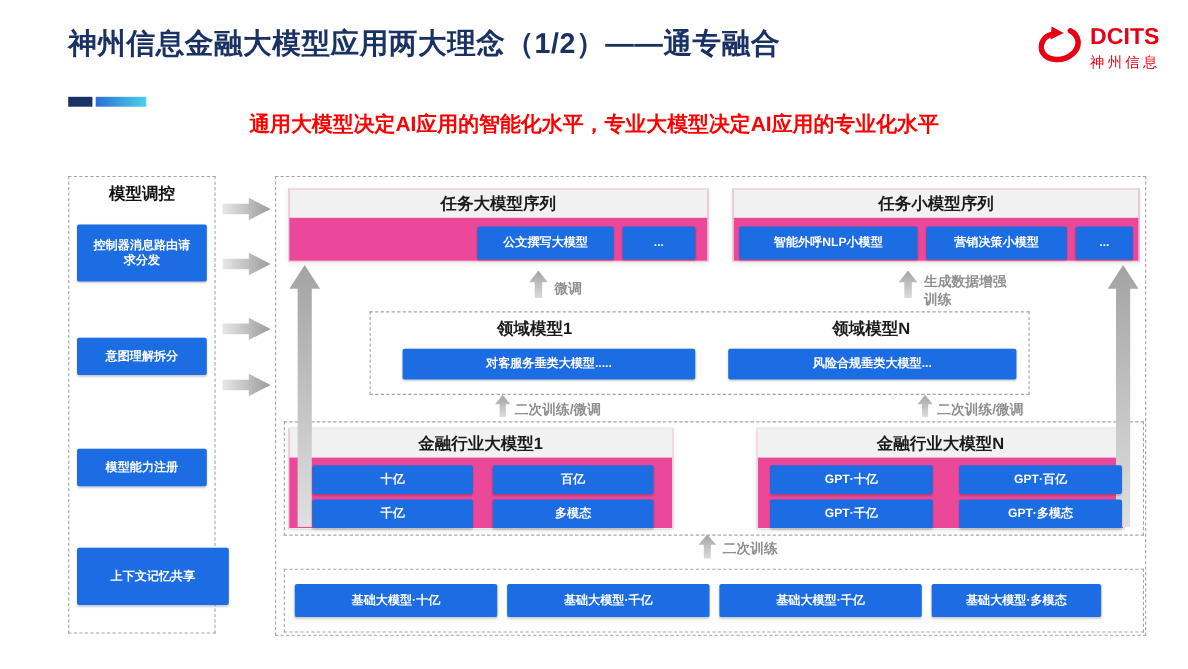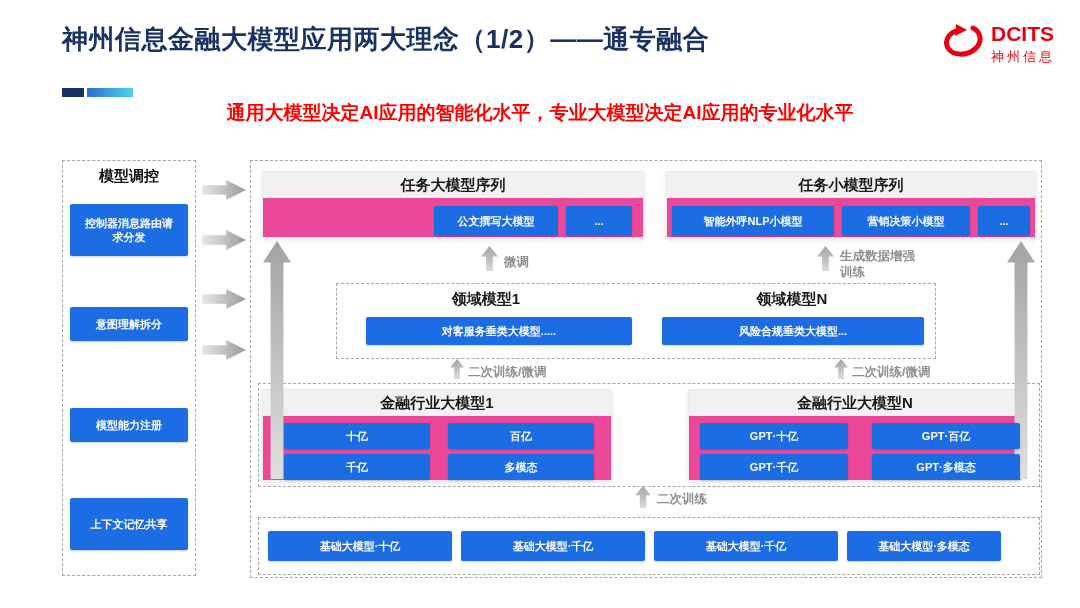--- a/index.html
+++ b/index.html
@@ -47,21 +47,21 @@
 
   <div class="abs bar-dark"></div>
   <div class="abs bar-grad"></div>
   <div class="abs subtitle">通用大模型决定AI应用的智能化水平，专业大模型决定AI应用的专业化水平</div>
 
   <div class="dashed" style="left:62px;top:160px;width:134px;height:416px"></div>
   <div class="abs sb-title">模型调控</div>
   <div class="btn" style="left:70px;top:204px;width:118px;height:52px;padding:4px 12px">控制器消息路由请求分发</div>
   <div class="btn" style="left:70px;top:307px;width:118px;height:34px">意图理解拆分</div>
   <div class="btn" style="left:70px;top:408px;width:118px;height:34px">模型能力注册</div>
-  <div class="btn" style="left:70px;top:498px;width:118px;height:52px;padding:4px 12px">上下文记忆共享</div>
+  <div class="btn" style="left:70px;top:498px;width:138px;height:52px;padding:4px 12px">上下文记忆共享</div>
 
   <div class="harrow" style="left:202px;top:179px"></div>
   <div class="harrow" style="left:202px;top:229px"></div>
   <div class="harrow" style="left:202px;top:288px"></div>
   <div class="harrow" style="left:202px;top:339px"></div>
 
   <div class="dashed" style="left:250px;top:160px;width:792px;height:418px"></div>
 
   <div class="panel" style="left:262px;top:171px;width:382px;height:67px">
     <div class="panel-hd">任务大模型序列</div>

